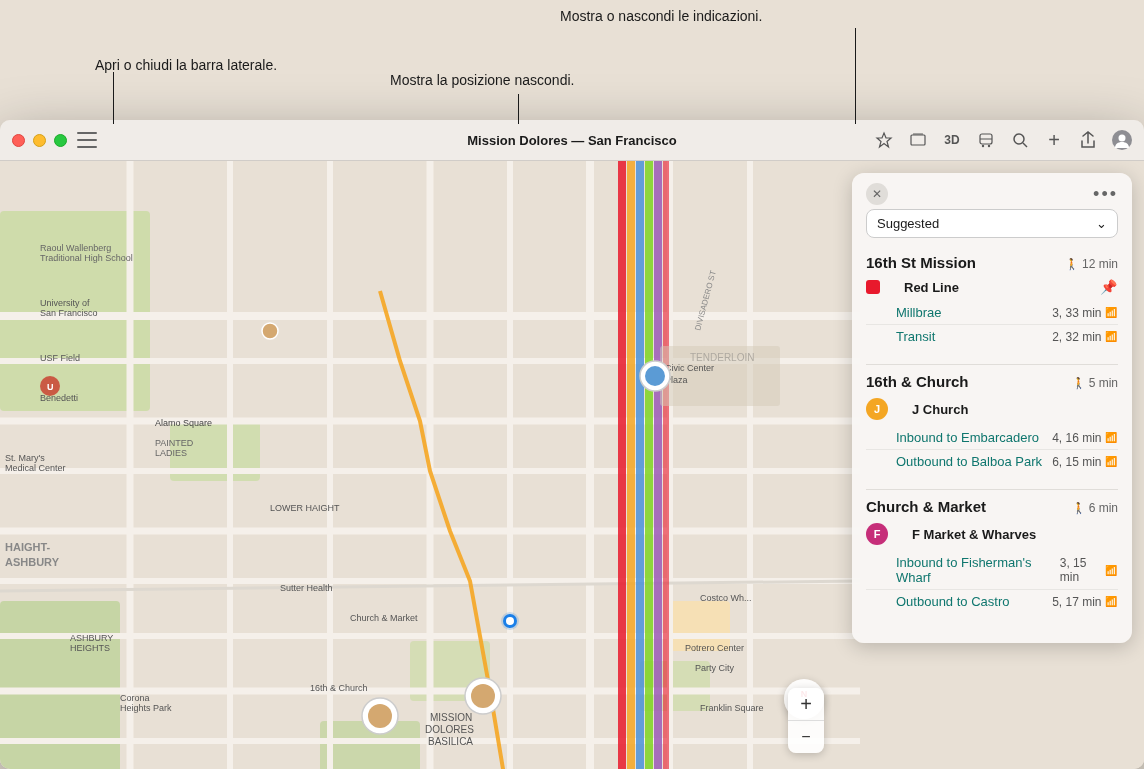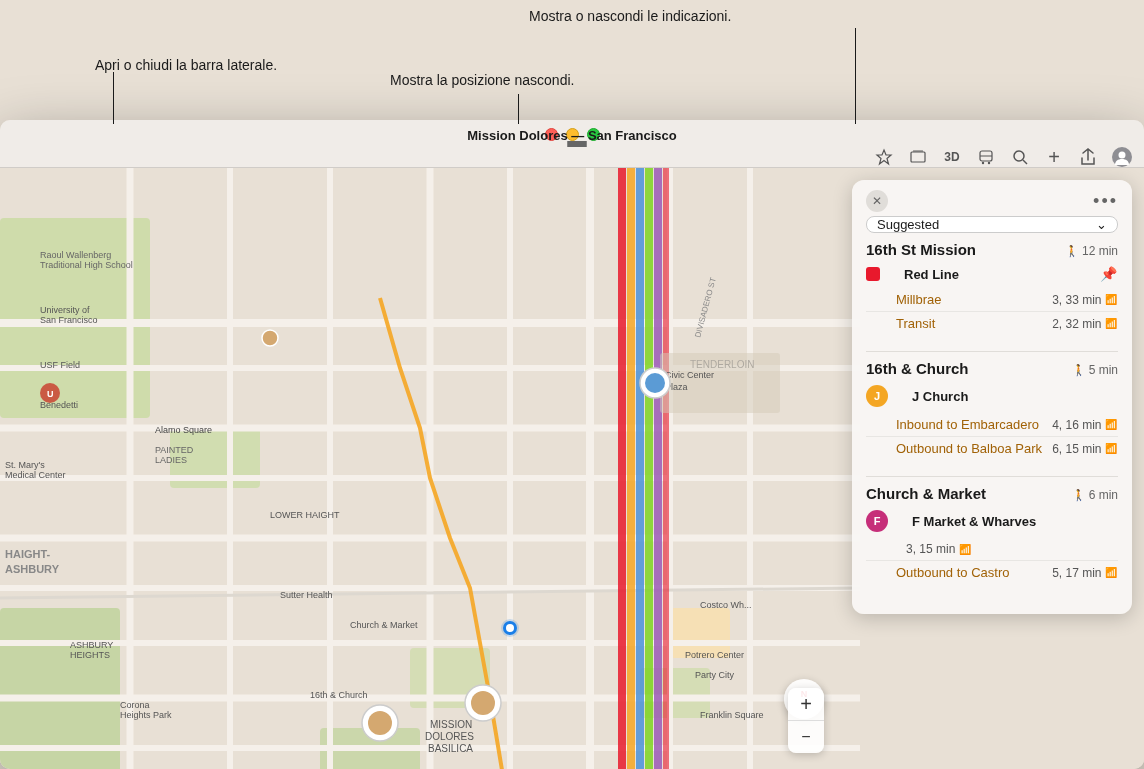--- a/index.html
+++ b/index.html
@@ -35,29 +35,28 @@
       bottom: 0;
       border-radius: 10px;
       overflow: hidden;
       box-shadow: 0 20px 60px rgba(0,0,0,0.4);
       display: flex;
       flex-direction: column;
     }
 
     .titlebar {
       background: #f0ece8;
-      height: 48px;
-      display: flex;
-      align-items: center;
-      padding: 8px 12px;
+      height: 41px;
+      display: flex;
+      align-items: center;
+      padding: 0 12px;
       border-bottom: 1px solid #d0ccc8;
       flex-shrink: 0;
       position: relative;
       z-index: 10;
-      flex-direction: column;
     }
 
     .traffic-lights {
       display: flex;
       gap: 8px;
       align-items: center;
     }
 
     .traffic-light {
       width: 13px;
@@ -166,25 +165,25 @@
     }
 
     .panel-title {
       font-size: 22px;
       font-weight: 700;
       color: #1a1a1a;
       padding: 4px 14px 10px;
     }
 
     .panel-dropdown {
-      margin: 0 14px 8px;
+      margin: 0 14px 16px;
       background: white;
       border: 1px solid #ccc;
       border-radius: 8px;
-      padding: 0 10px;
+      padding: 6px 10px;
       display: flex;
       align-items: center;
       justify-content: space-between;
       cursor: pointer;
     }
 
     .panel-dropdown span {
       font-size: 13px;
       color: #1a1a1a;
     }
@@ -269,21 +268,21 @@
       padding-left: 30px;
       border-bottom: 1px solid #e8e6e3;
     }
 
     .transit-dest-row:last-child {
       border-bottom: none;
     }
 
     .dest-name {
       font-size: 13px;
-      color: #a16207;
+      color: #0f766e;
     }
 
     .dest-time {
       font-size: 12px;
       color: #555;
       display: flex;
       align-items: center;
       gap: 4px;
       margin-left: 10px;
     }
@@ -380,21 +379,21 @@
     <span>Apri o chiudi la barra laterale.</span>
   </div>
 
   <div class="callout-line" style="left: 113px; top: 72px; width: 1px; height: 52px;"></div>
 
   <div class="callout" style="top: 72px; left: 390px;">
     <span>Mostra la posizione nascondi.</span>
   </div>
   <div class="callout-line" style="left: 518px; top: 94px; width: 1px; height: 30px;"></div>
 
-  <div class="callout" style="top: 8px; left: 529px;">
+  <div class="callout" style="top: 8px; left: 560px;">
     <span>Mostra o nascondi le indicazioni.</span>
   </div>
   <div class="callout-line" style="left: 855px; top: 28px; width: 1px; height: 96px;"></div>
 </div>
 
 <div class="window">
 
   <div class="titlebar">
     <div class="traffic-lights">
       <div class="traffic-light tl-close"></div>
@@ -653,20 +652,21 @@
             <span class="section-walk">
               <span class="walk-icon">🚶</span>
               6 min
             </span>
           </div>
           <div class="transit-line-row">
             <div class="line-badge" style="background:#c62e79;">F</div>
             <span class="line-name">F Market &amp; Wharves</span>
           </div>
           <div class="transit-dest-row">
+            <span class="dest-name">Inbound to Fisherman's Wharf</span>
             <span class="dest-time">
               3, 15 min <span class="signal-icon">📶</span>
             </span>
           </div>
           <div class="transit-dest-row">
             <span class="dest-name">Outbound to Castro</span>
             <span class="dest-time">
               5, 17 min <span class="signal-icon">📶</span>
             </span>
           </div>

